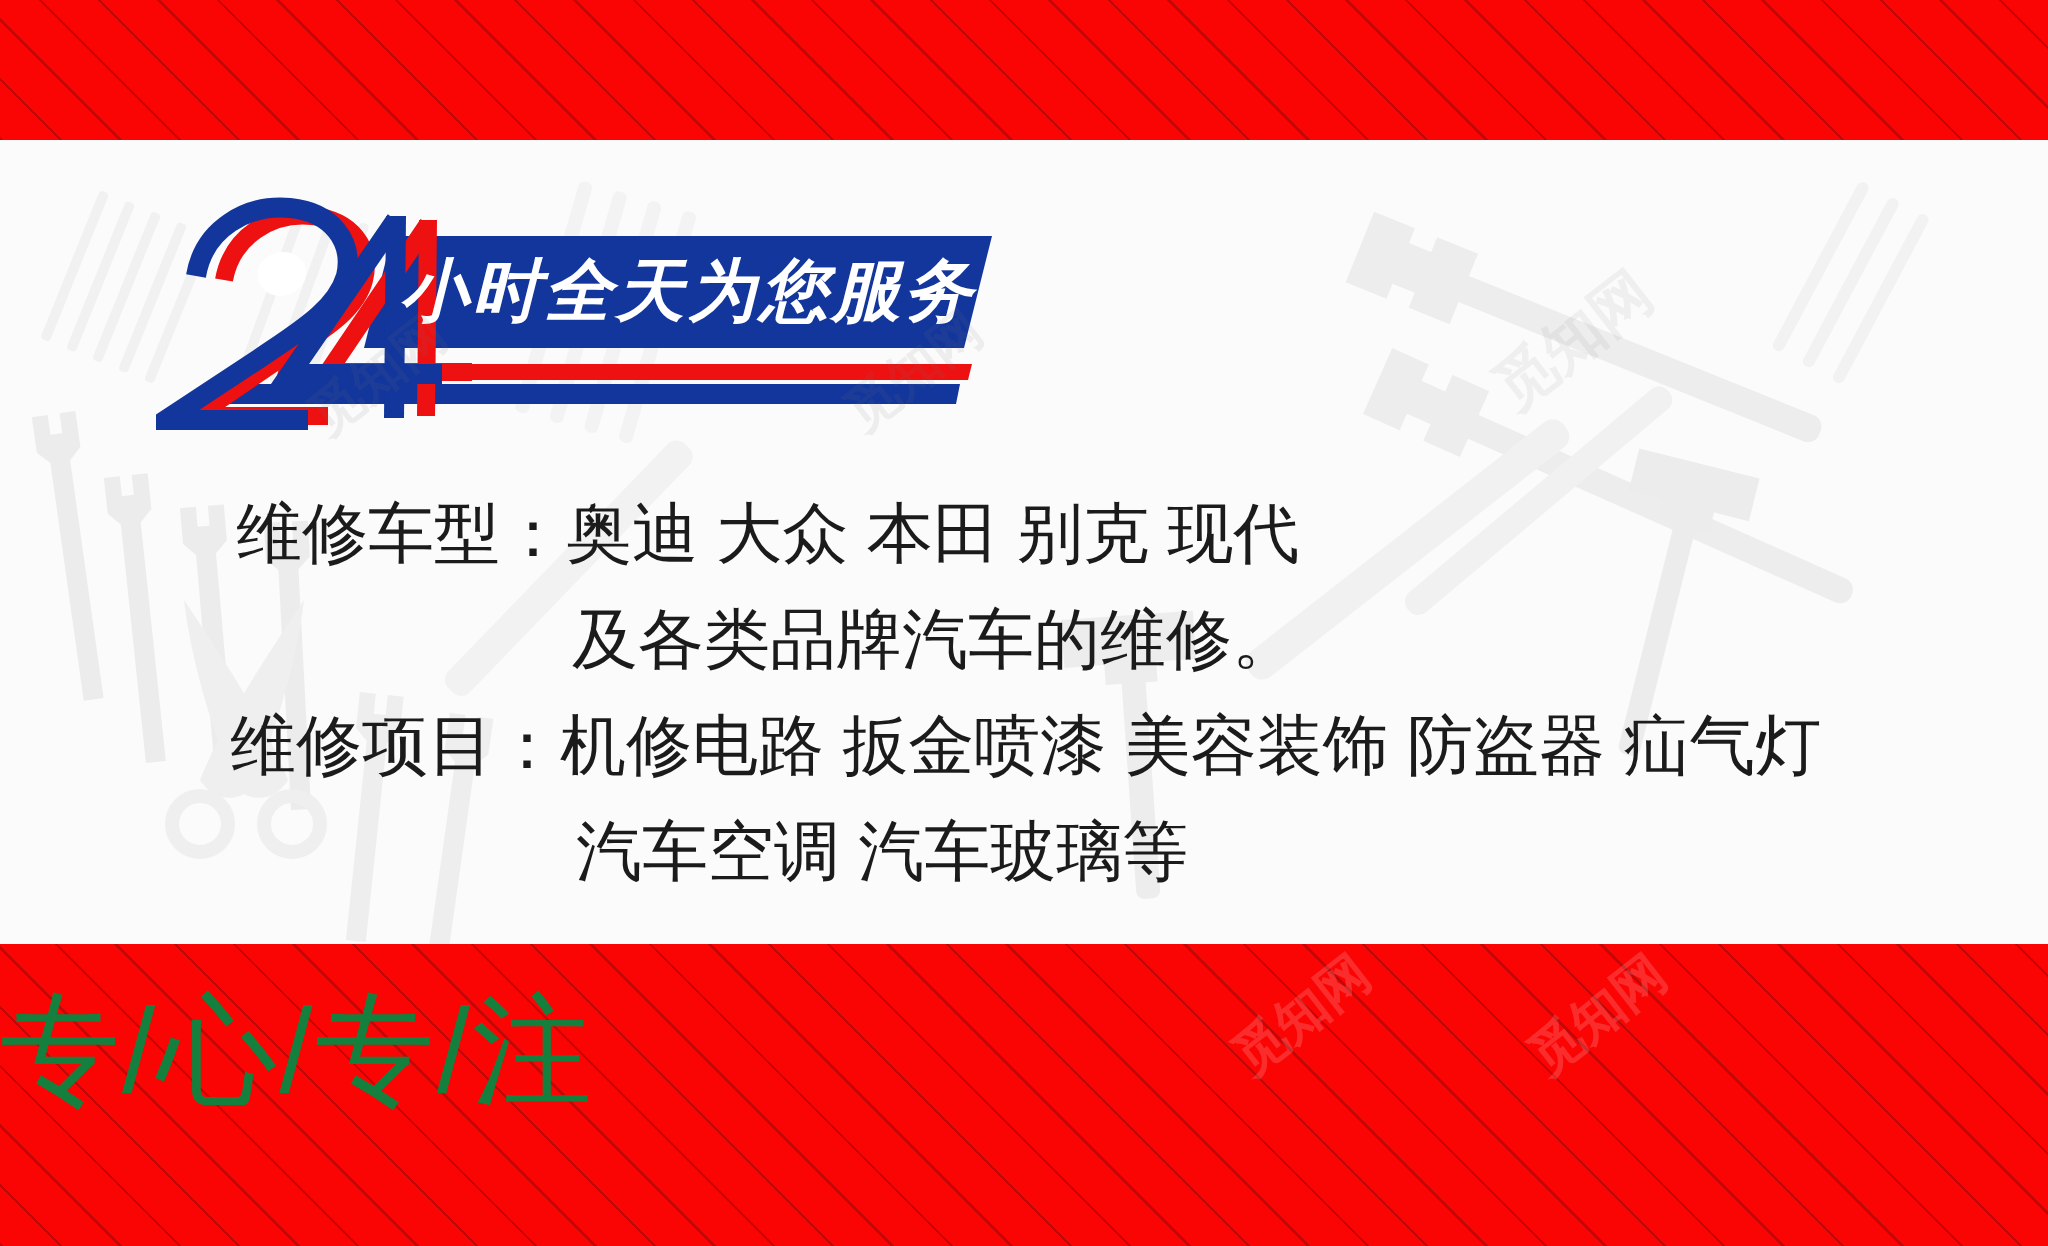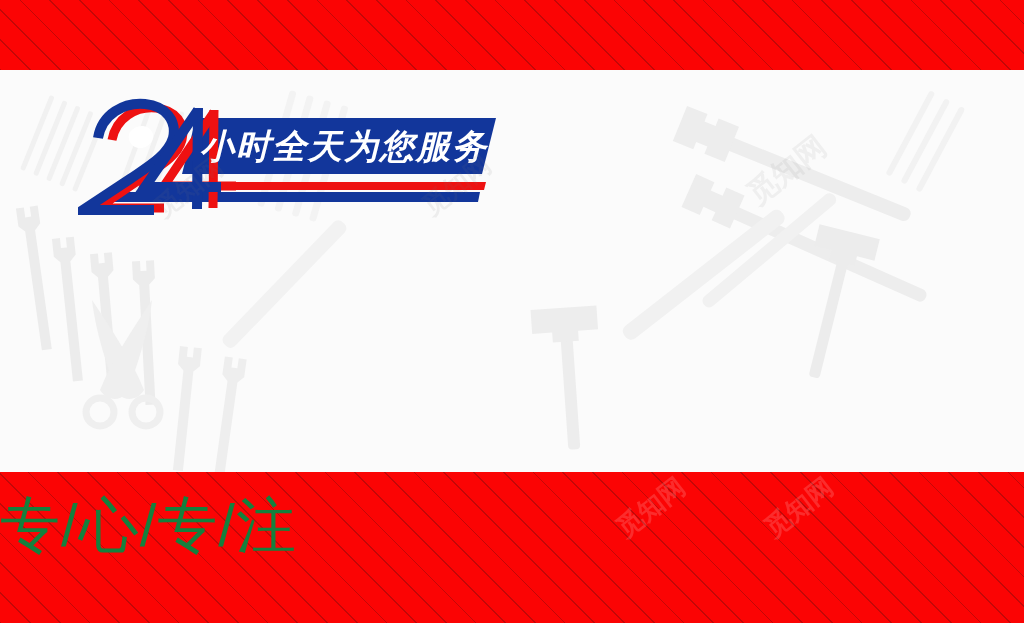--- a/index.html
+++ b/index.html
@@ -251,20 +251,26 @@
       <g stroke="#12369b" fill="none" stroke-width="10">
         <path d="M120 12 l-1 101"></path>
         <path d="M120 14 l-53 77 l76 0"></path>
       </g>
 
       <path d="M52 36 c6 -8 18 -8 22 0 c4 8 -4 16 -12 16 c-8 0 -14 -8 -10 -16 z" fill="#ffffff"></path>
     </svg>
   </div>
   <div class="logo-text">小时全天为您服务</div>
 
+  <div class="body-copy">
+    <span class="copy-line l1">维修车型：奥迪  大众  本田  别克  现代</span>
+    <span class="copy-line l2">及各类品牌汽车的维修。</span>
+    <span class="copy-line l3">维修项目：机修电路 扳金喷漆 美容装饰 防盗器 疝气灯</span>
+    <span class="copy-line l4">汽车空调 汽车玻璃等</span>
+  </div>
 
   <div class="wm wm-a">觅知网</div>
   <div class="wm wm-b">觅知网</div>
   <div class="wm wm-c">觅知网</div>
 
   <div class="band band-bottom"></div>
 
   <div class="slogan">
     <span>专/心/专/注</span>
   </div>

